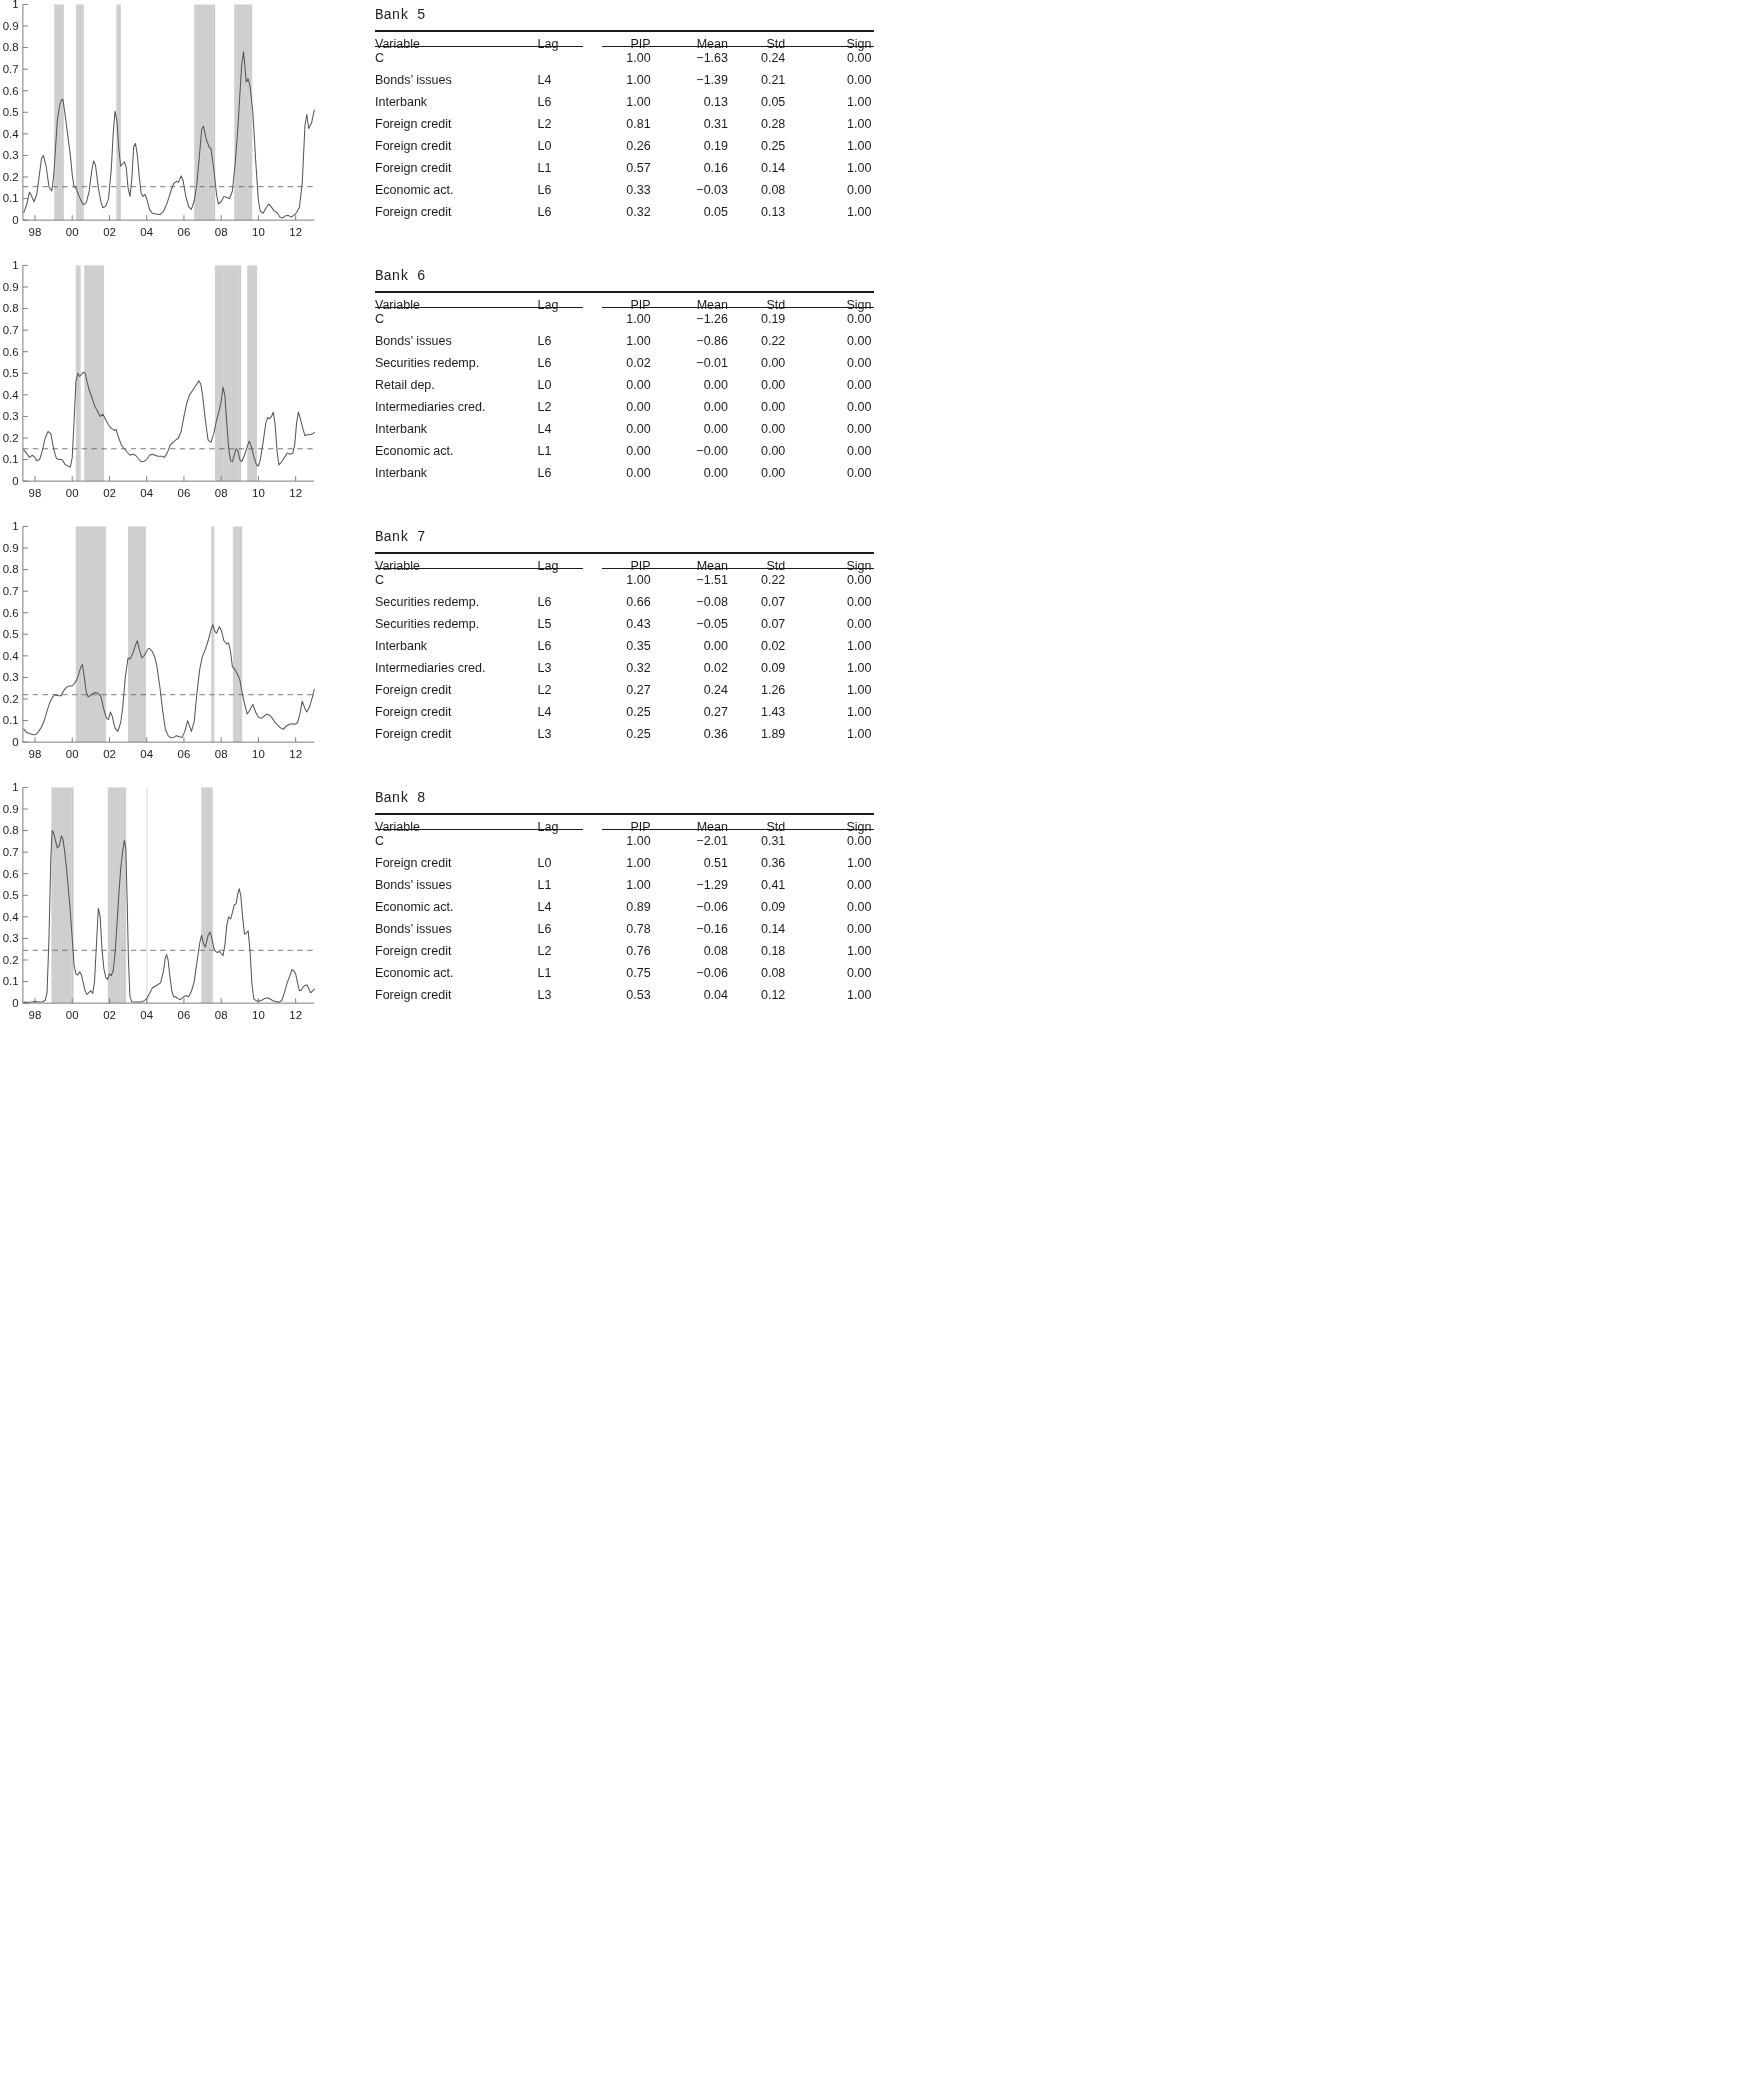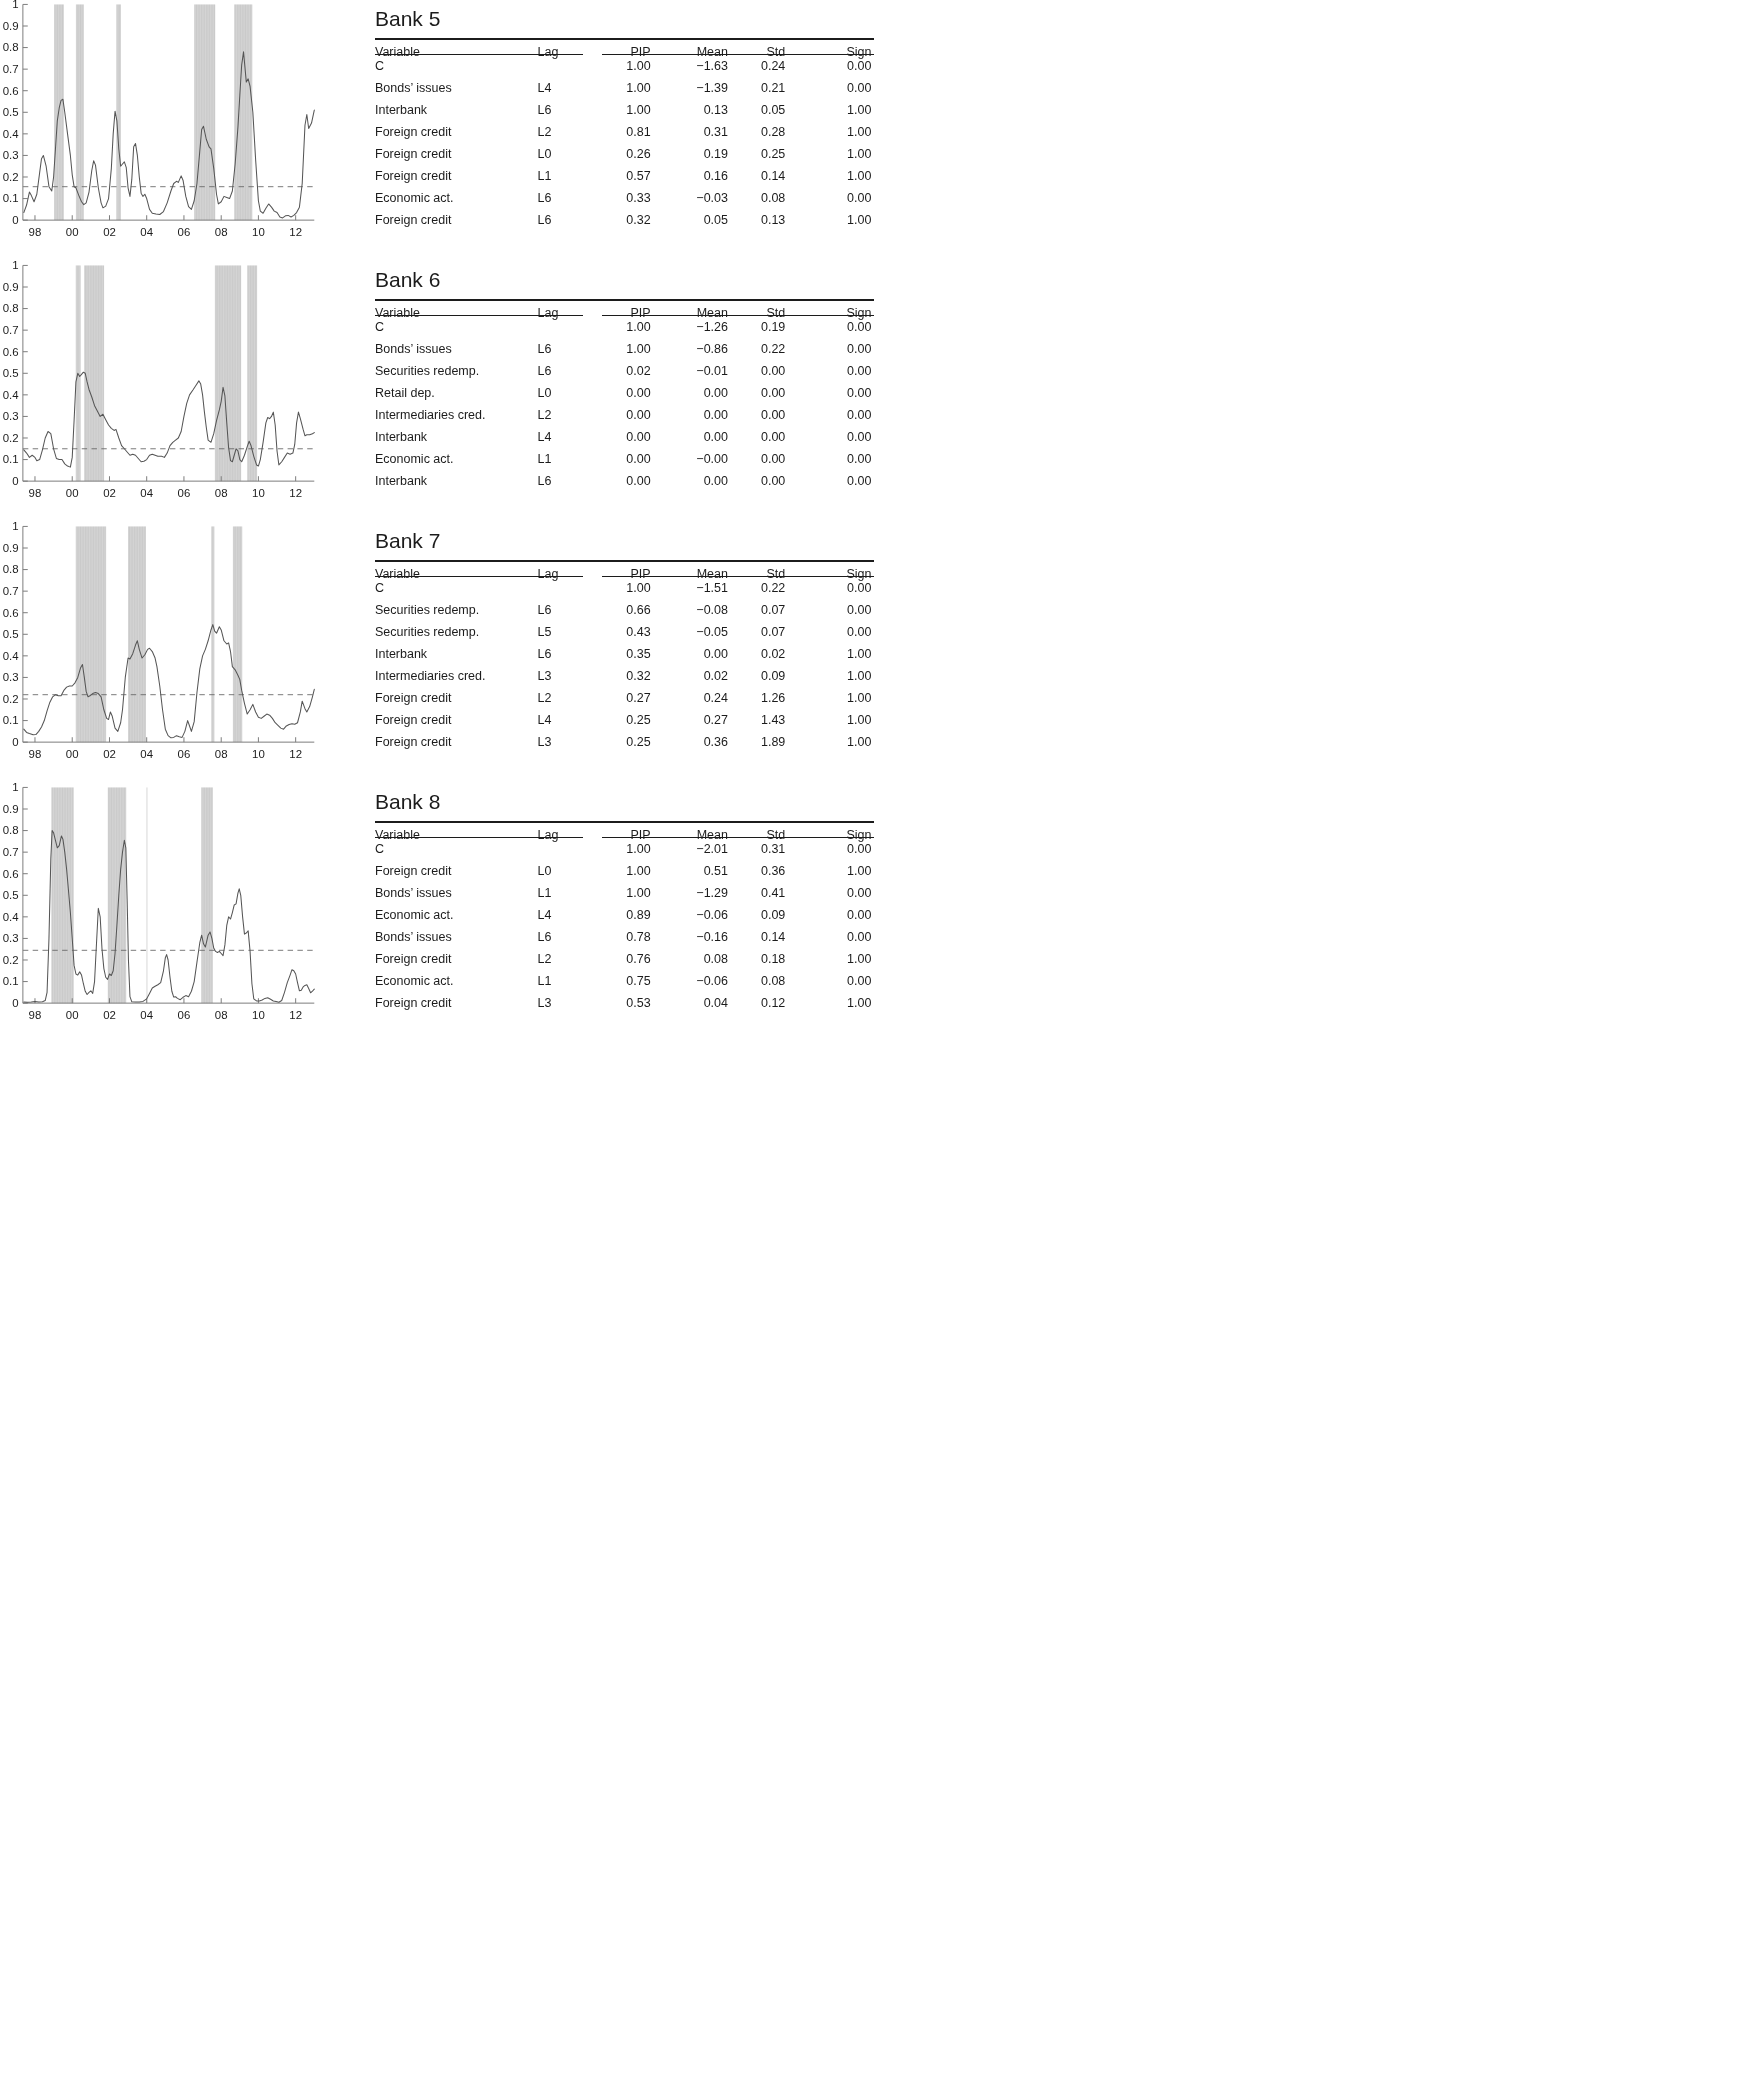--- a/index.html
+++ b/index.html
@@ -2,21 +2,21 @@
 <html style="font-size:8.7px"><head>
 <meta charset="utf-8">
 <style>
   html,body{margin:0;padding:0;background:#ffffff;}
   .figure{width:878px;height:1044px;background:#ffffff;overflow:hidden;
           font-family:"Liberation Sans",sans-serif;color:#1c1c1c;}
   .panel{height:261px;display:flex;align-items:flex-start;}
   .chart-wrap{width:329px;flex:none;}
   svg.chart{display:block;}
   .table-wrap{flex:1;margin-left:46px;margin-right:4.4px;padding-top:7px;}
-  .title{font-size:21px;font-weight:400;margin:0 0 7px 0;}
+  .title{font-size:14px;font-weight:400;margin:0 0 7px 0;font-family:Liberation Mono, monospace;}
   .rule{height:1.6px;background:#1c1c1c;}
   .row{display:grid;grid-template-columns:32.6% 9.1% 3.9% 9.7% 15.5% 11.5% 17.7%;
        font-size:12.5px;}
   .row.head{height:14px;line-height:24.5px;}
   .rows .row{height:22px;line-height:22px;}
   .c{white-space:nowrap;overflow:visible;}
   .c.n{text-align:right;}
   .c.sg{padding-right:2.4%;box-sizing:border-box;}
   .midrule{display:flex;height:1.6px;}
   .seg{height:1.6px;background:#1c1c1c;}

